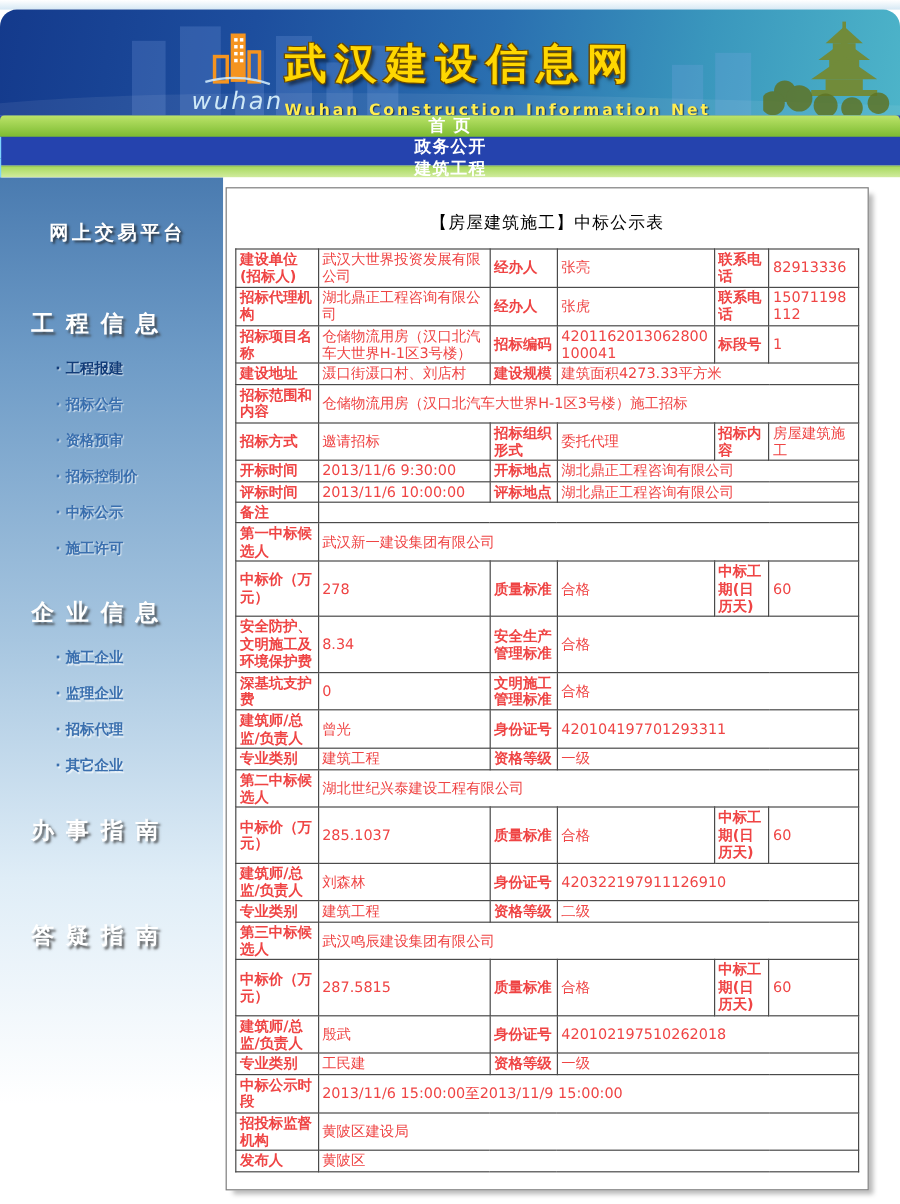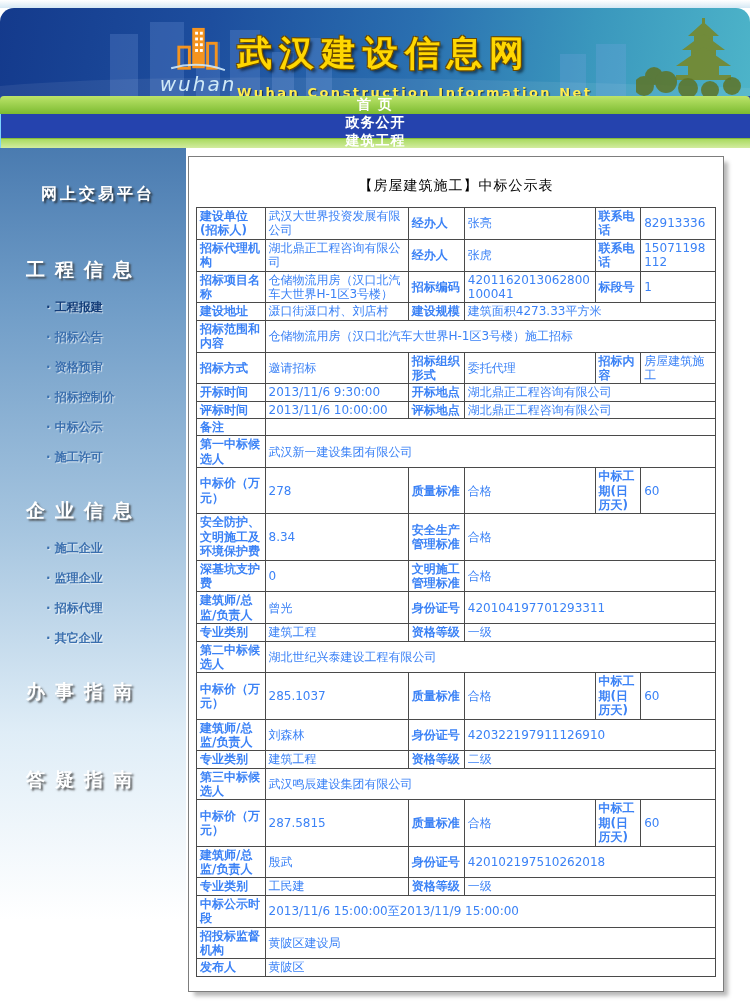--- a/index.html
+++ b/index.html
@@ -39,21 +39,21 @@
   .side-title.first{margin-top:52px;}
   .side-title.lone{margin-top:62px;}
   .side-item{margin:4px 0 13px 46px;font-size:12px;font-weight:bold;color:#3a6fae;cursor:pointer;
       text-shadow:1px 1px 1px rgba(255,255,255,.7);}
   .side-item.strong{color:#123c78;}
 
   .main{flex:1;padding:8px 26px 14px 2px;background:#fff;}
   .panel{border:1px solid #7d7d7d;background:#fff;box-shadow:5px 5px 4px -1px #b9b9b9;
          padding:20px 7px 14px;}
   .table-title{text-align:center;font-size:14px;color:#000;margin-bottom:12px;letter-spacing:1px;}
-  table.bid{width:100%;border-collapse:collapse;table-layout:fixed;font-size:12px;color:#3b82f6;}
+  table.bid{width:100%;border-collapse:collapse;table-layout:fixed;font-size:12px;color:#ef4444;}
   table.bid td{border:1px solid #4a4a4a;padding:1px 3px;line-height:1.2;vertical-align:middle;
       word-break:break-all;}
   table.bid td.l{font-weight:bold;}
   table.bid td:empty::after{content:"\00a0";}
 </style>
 </head>
 <body>
 
 <div class="page">
 

